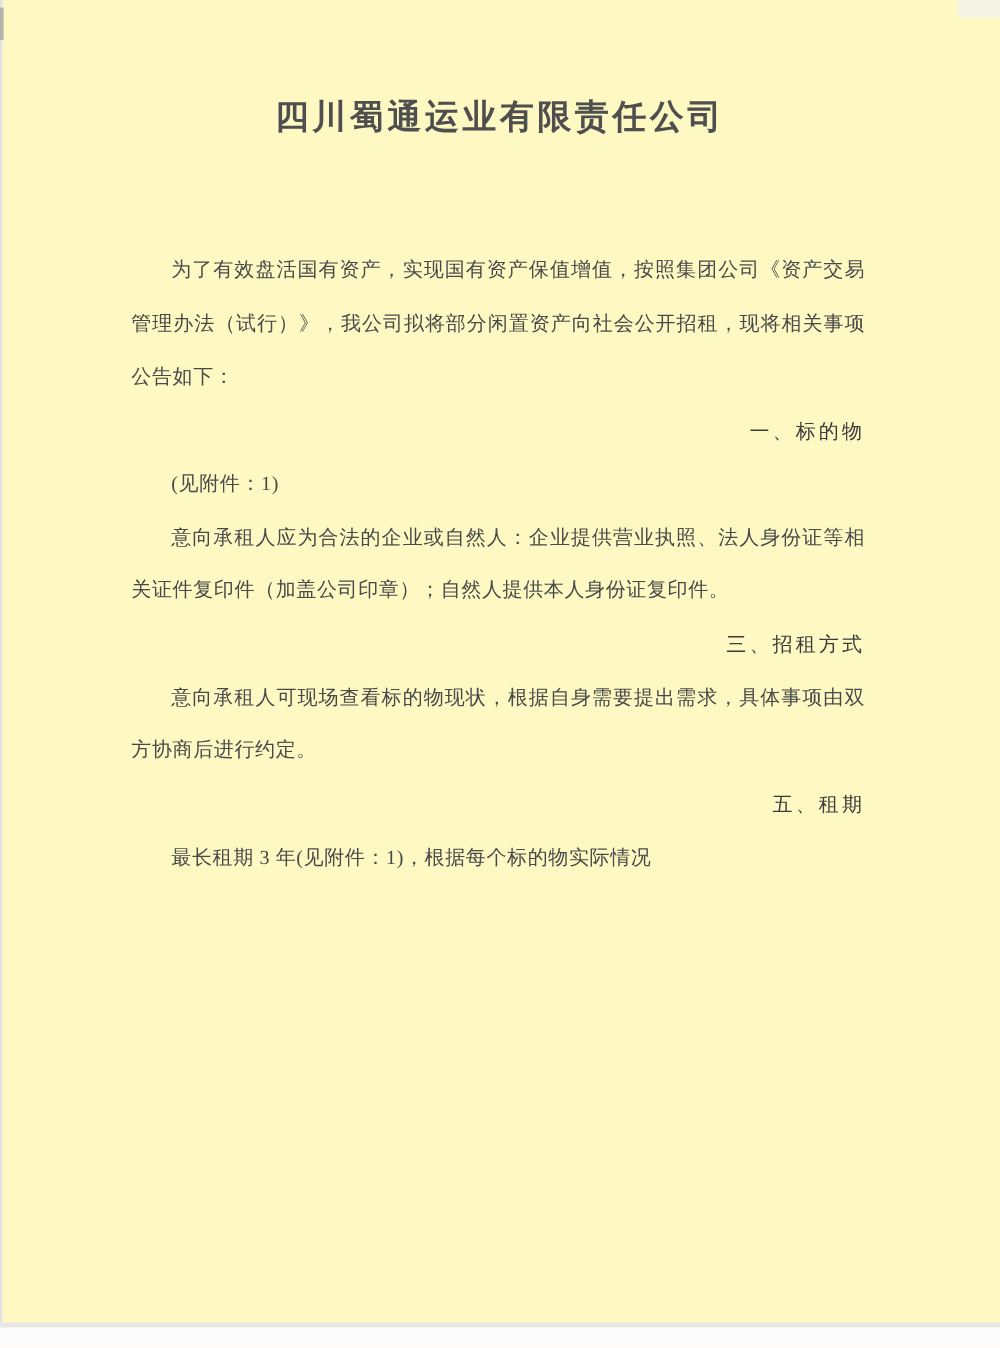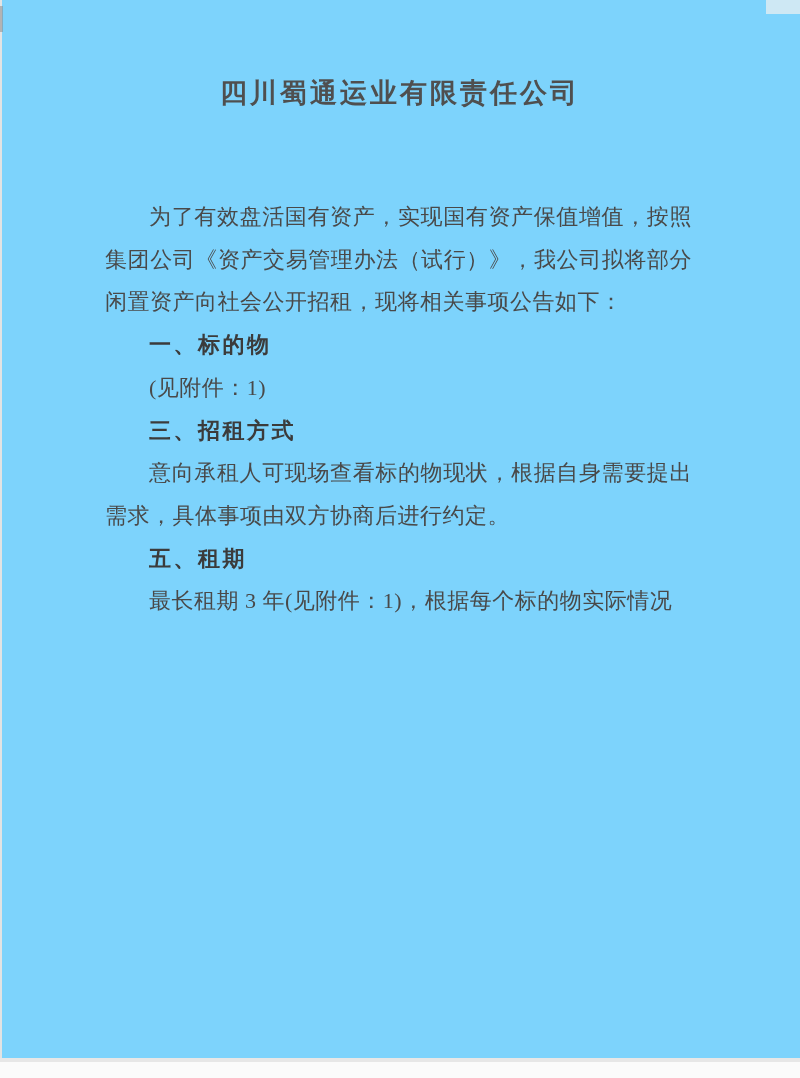--- a/index.html
+++ b/index.html
@@ -6,21 +6,21 @@
     margin: 0;
     padding: 0;
     background: #ffffff;
     font-family: "Liberation Serif", "DejaVu Serif", serif;
   }
   .page {
     position: relative;
     width: 800px;
     height: 1078px;
     margin: 0;
-    background: #7dd3fc;
+    background: #fef9c3;
     overflow: hidden;
   }
   
   .left-edge {
     position: absolute;
     left: 0; top: 0;
     width: 2px; height: 1060px;
     background: #e3e3e3;
   }
   .left-edge-notch {
@@ -64,56 +64,57 @@
     line-height: 42px;
     letter-spacing: 3px;
     white-space: nowrap;
   }
   
   .content {
     position: absolute;
     left: 105px;
     top: 196px;
     width: 587px;
-    font-size: 22px;
+    font-size: 16px;
     line-height: 42.7px;
     letter-spacing: 0.5px;
     color: #494949;
     text-align: justify;
     text-justify: inter-ideograph;
   }
   .content p {
     margin: 0;
     text-indent: 2em;
   }
   .content p.heading {
     font-family: "DejaVu Sans", "Liberation Sans", sans-serif;
-    font-weight: bold;
+    font-weight: normal;
     color: #3b3b3b;
     letter-spacing: 2.5px;
-    text-align: left;
+    text-align: right;
   }
 </style>
 </head>
 <body>
 
 <div class="page">
 
   <div class="left-edge"></div>
   <div class="left-edge-notch"></div>
   <div class="top-right-smudge"></div>
 
   <div class="title-block">
     <div class="title-line">四川蜀通运业有限责任公司</div>
   </div>
 
   <div class="content">
     <p class="body">为了有效盘活国有资产，实现国有资产保值增值，按照集团公司《资产交易管理办法（试行）》，我公司拟将部分闲置资产向社会公开招租，现将相关事项公告如下：</p>
     <p class="heading">一、标的物</p>
     <p class="body">(见附件：1)</p>
+    <p class="body">意向承租人应为合法的企业或自然人：企业提供营业执照、法人身份证等相关证件复印件（加盖公司印章）；自然人提供本人身份证复印件。</p>
     <p class="heading">三、招租方式</p>
     <p class="body">意向承租人可现场查看标的物现状，根据自身需要提出需求，具体事项由双方协商后进行约定。</p>
     <p class="heading">五、租期</p>
     <p class="body">最长租期 3 年(见附件：1)，根据每个标的物实际情况</p>
   </div>
 
   <div class="bottom-edge-line"></div>
   <div class="bottom-strip"></div>
 
 </div>

